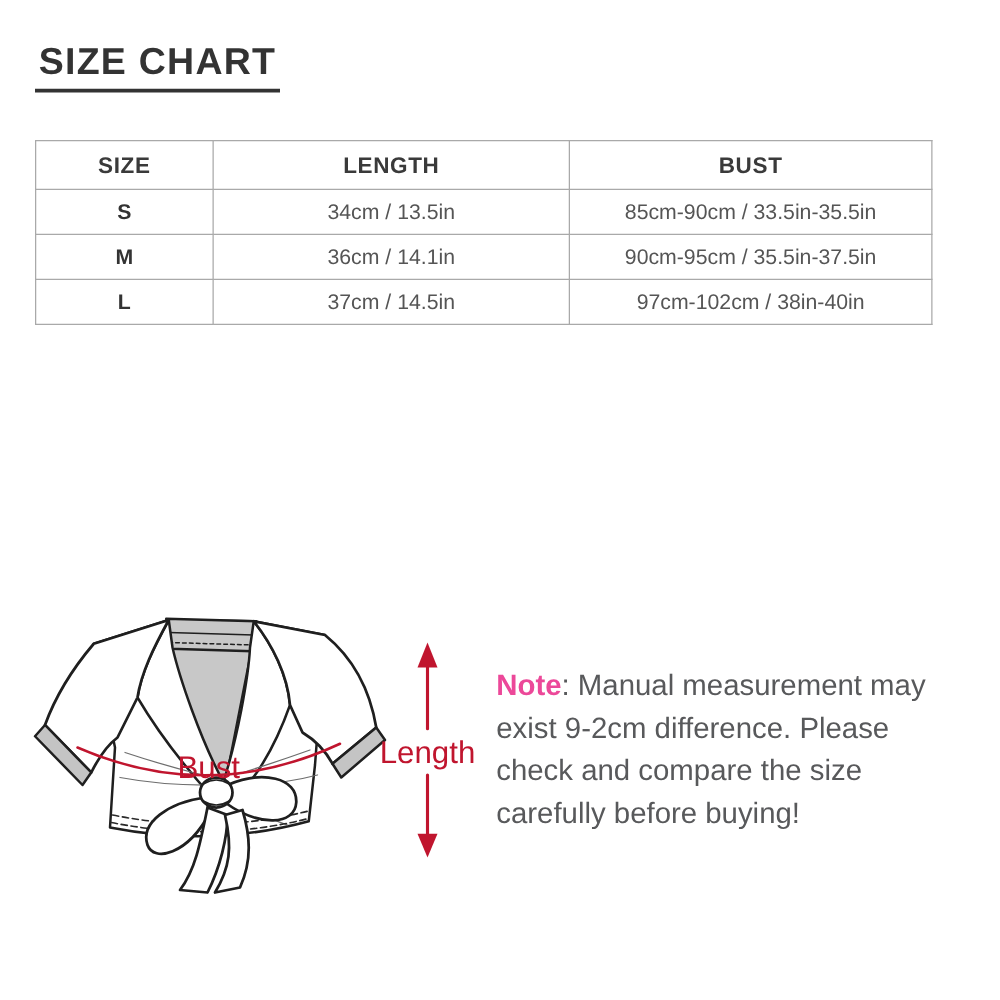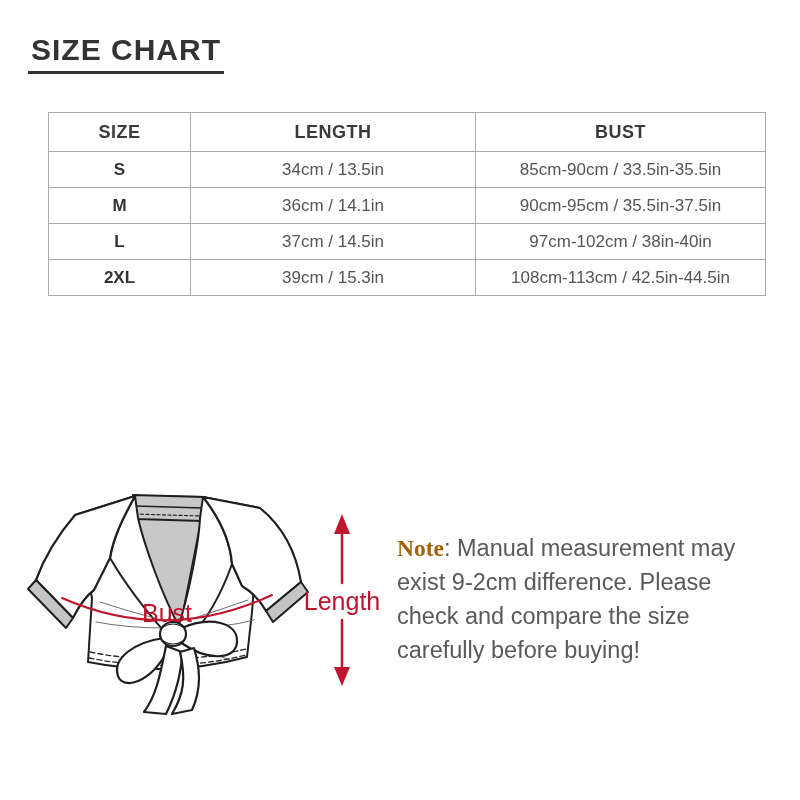--- a/index.html
+++ b/index.html
@@ -3,31 +3,31 @@
 <meta charset="utf-8">
 <style>
   html,body{margin:0;padding:0;background:#fff;}
   .page{position:relative;width:800px;height:800px;background:#fff;overflow:hidden;
         font-family:"Liberation Sans", sans-serif;}
   
   .title-wrap{position:absolute;top:33px;left:0;width:100%;text-align:left;padding-left:28px;}
   .title{display:inline-block;font-size:30px;font-weight:bold;color:#333;
          letter-spacing:1px;border-bottom:3px solid #333;padding:0 3px 4px 3px;}
   
-  table.size-table{position:absolute;left:48px;top:112px;width:717px;
+  table.size-table{position:absolute;left:28px;top:112px;width:717px;
         border-collapse:collapse;table-layout:fixed;}
   .size-table th{border:1px solid #a9a9a9;height:36px;font-size:18px;font-weight:bold;
         color:#3a3a3a;letter-spacing:.5px;text-align:center;}
   .size-table td{border:1px solid #a9a9a9;height:33px;text-align:center;
         font-size:17px;color:#555;}
   .size-table td.size-cell{font-weight:bold;color:#333;font-size:17px;}
   
   .note{position:absolute;left:397px;top:531px;width:360px;font-size:23.5px;
         line-height:34px;color:#58595b;}
-  .note b{color:#a16207;font-weight:bold;font-family:Liberation Serif, serif;}
+  .note b{color:#ec4899;font-weight:bold;}
   
   .diagram{position:absolute;left:20px;top:470px;width:370px;height:300px;}
   .diagram svg{width:100%;height:100%;}
   .diagram text{font-family:"Liberation Sans", sans-serif;}
 </style>
 </head>
 <body>
 
 <div class="page">
 
@@ -56,25 +56,20 @@
       </tr>
       <tr>
         <td class="size-cell">M</td>
         <td>36cm / 14.1in</td>
         <td>90cm-95cm / 35.5in-37.5in</td>
       </tr>
       <tr>
         <td class="size-cell">L</td>
         <td>37cm / 14.5in</td>
         <td>97cm-102cm / 38in-40in</td>
-      </tr>
-      <tr>
-        <td class="size-cell">2XL</td>
-        <td>39cm / 15.3in</td>
-        <td>108cm-113cm / 42.5in-44.5in</td>
       </tr>
     </tbody>
   </table>
 
   <div class="diagram">
     <svg viewBox="0 0 370 300">
       <g stroke-linejoin="round" stroke-linecap="round">
 
         <path d="M115,26 L183,27 L240,38 L232,142 L227,187 Q150,208 68,192 L72,128 L55,45 Z" fill="#ffffff" stroke="#1f1f1f" stroke-width="2"></path>
 

